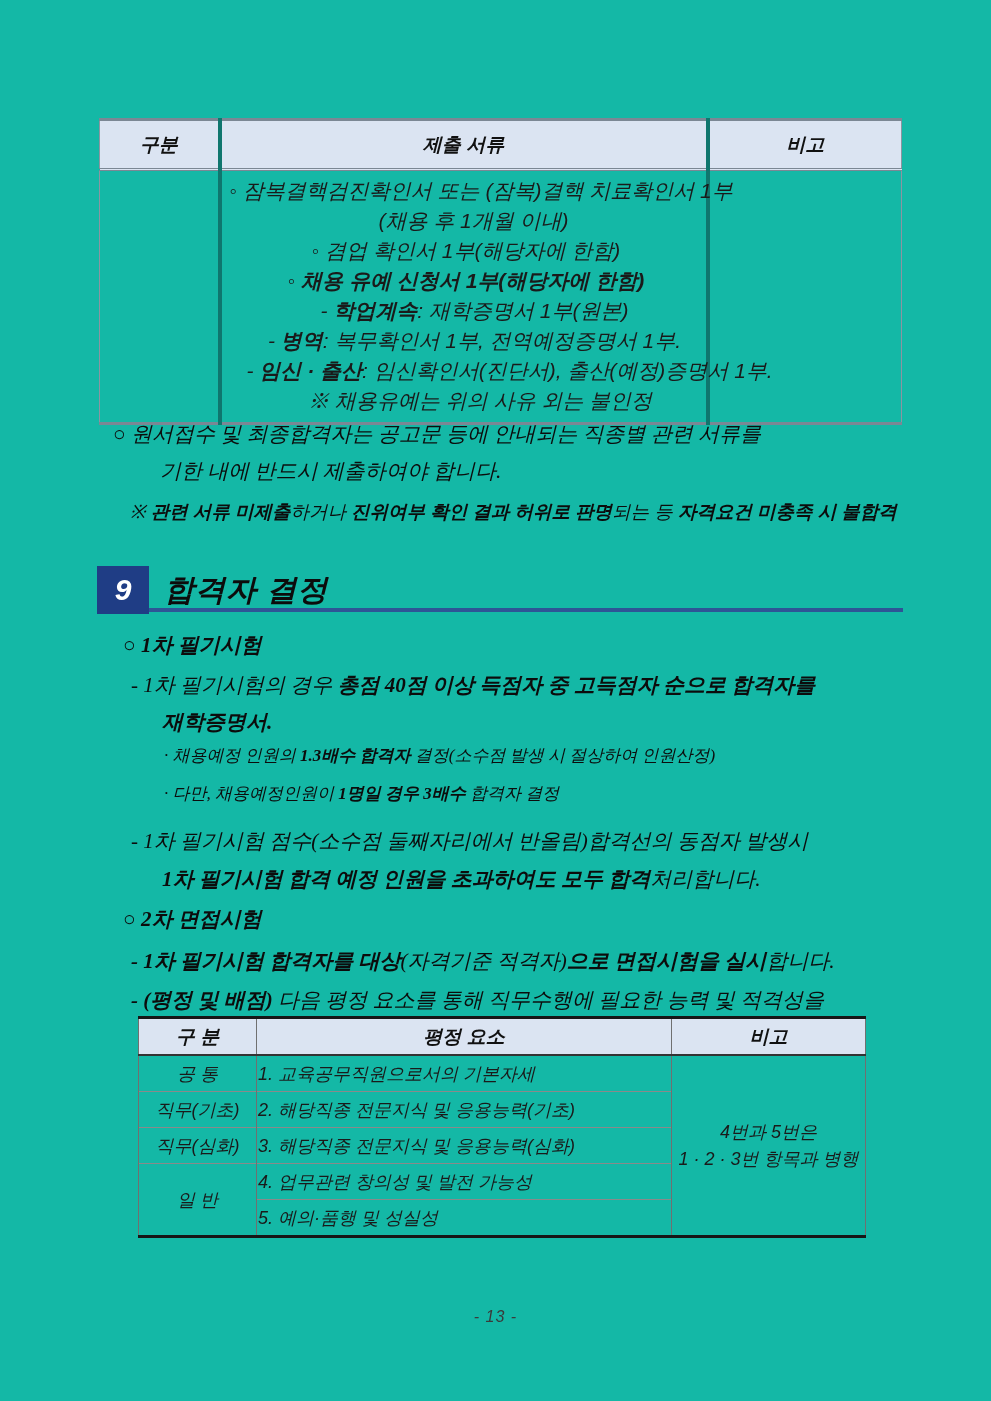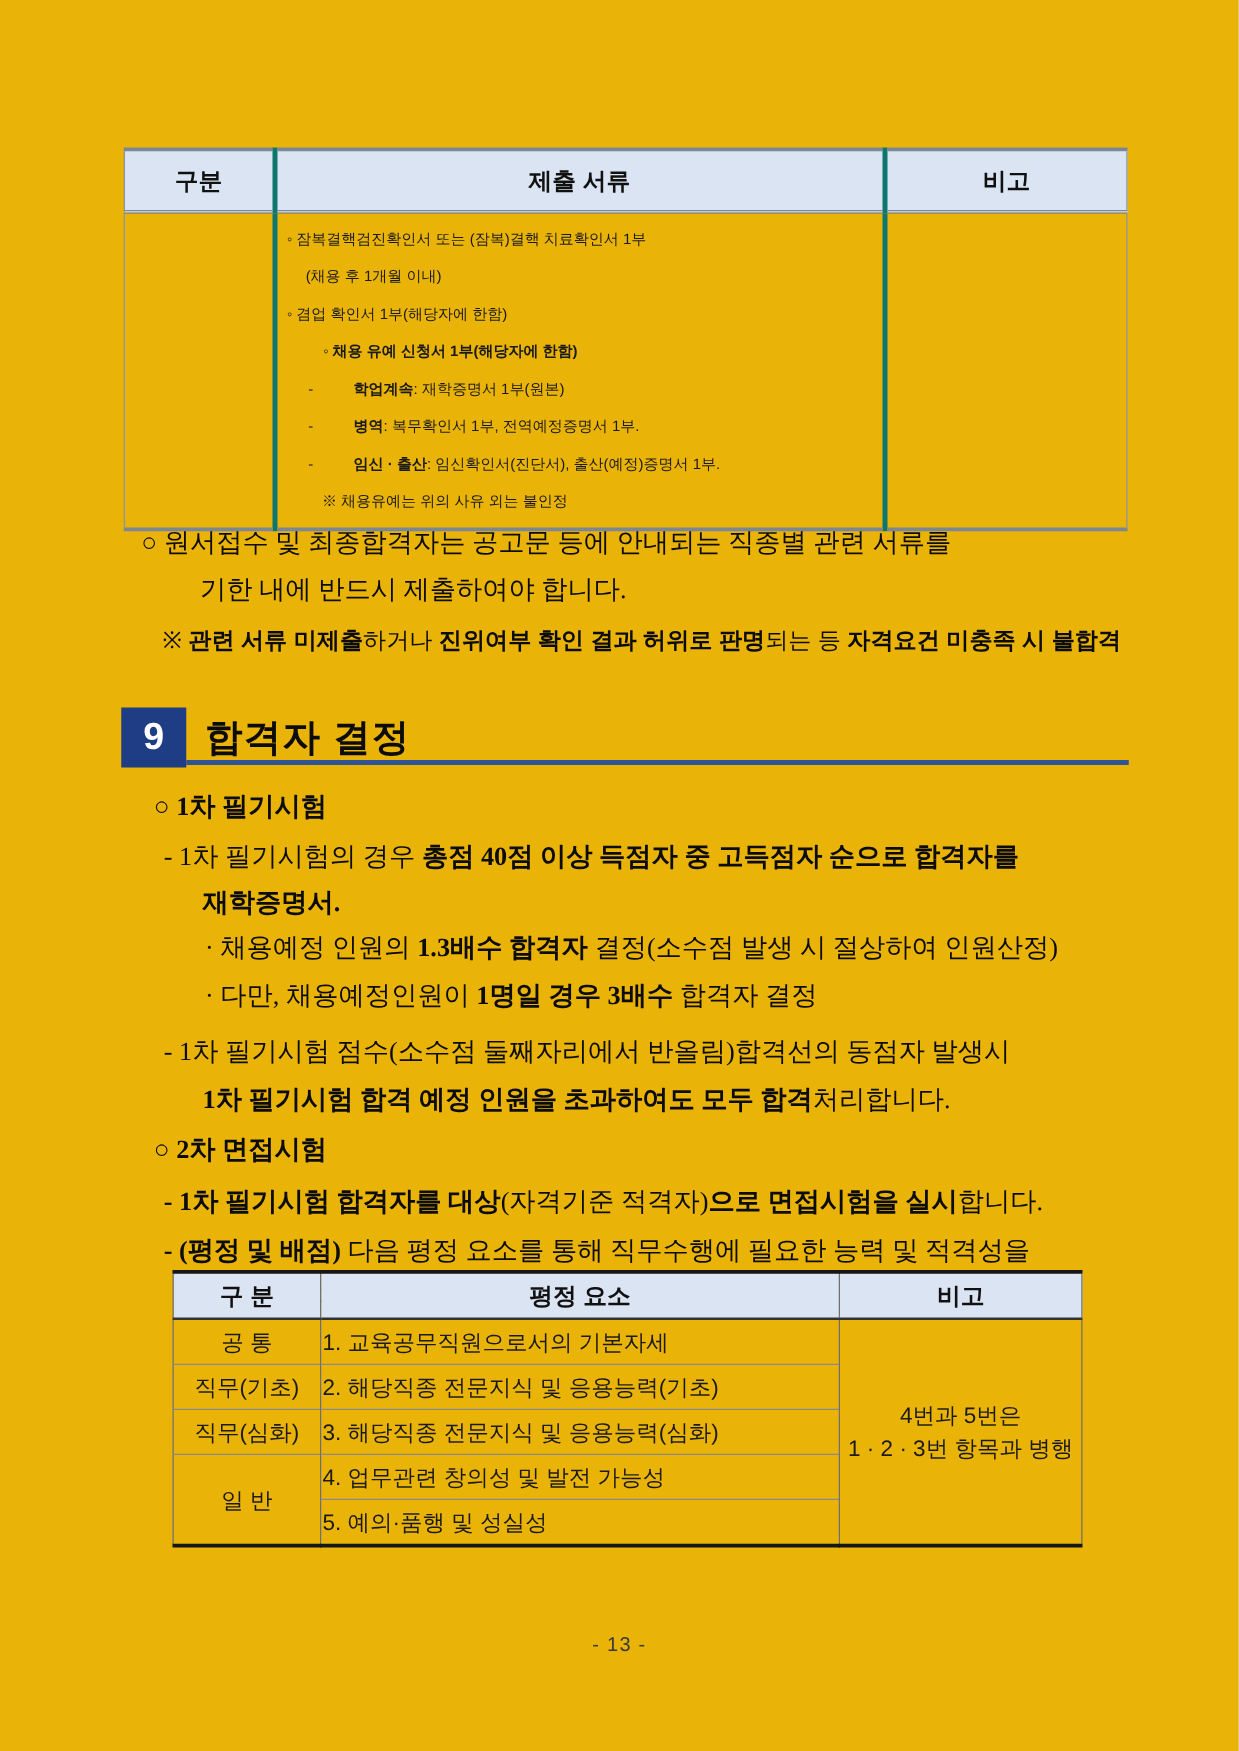--- a/index.html
+++ b/index.html
@@ -1,45 +1,46 @@
 <!DOCTYPE html>
 <html><head>
 <meta charset="utf-8">
 <style>
   html,body { margin:0; padding:0; background:#e8e8e8; }
   .page {
     position: relative;
     width: 991px; height: 1401px;
     margin: 0 auto;
-    background: #eab308;
+    background: #14b8a6;
     overflow: hidden;
     color: #111;
+    font-style: italic;
   }
   
   .t1 {
     position: absolute; left: 99px; top: 118px; width: 802px;
     border-collapse: collapse; table-layout: fixed;
     font-family: "Liberation Sans", sans-serif;
     border-top: 3px solid #7b8794;
     border-bottom: 3px solid #7b8794;
     border-left: 1px solid #8b95a1;
     border-right: 1px solid #8b95a1;
   }
   .t1 col.c1 { width: 120px; } .t1 col.c2 { width: 488px; } .t1 col.c3 { width: 194px; }
   .t1 th {
     background: #dbe4f2; height: 45px;
     font-size: 19px; font-weight: bold; text-align: center;
     border-bottom: 3px double #7b8794;
   }
   .t1 th + th, .t1 td + td { border-left: 4px solid #0f766e; }
   .t1 td { vertical-align: top; padding: 5px 3px 6px 3px; }
-  .tl { font-size: 12px; line-height: 30px; white-space: nowrap; color: #1a1a1a; }
+  .tl { font-size: 21px; line-height: 30px; white-space: nowrap; color: #1a1a1a; text-align: center; }
   .p5 { padding-left: 5px; } .p20 { padding-left: 20px; }
   .p22 { padding-left: 22px; } .p33 { padding-left: 33px; }
-  .gbold { font-weight: bold; margin-left: 29px; }
+  .gbold { font-weight: bold; }
   
   .serif { font-family: "Liberation Serif", serif; font-size: 21px; color: #0c0c0c; white-space: nowrap; }
   .sb { font-weight: bold; }
   .para1 { position: absolute; left: 113px; top: 416px; line-height: 37px; }
   .para1 .pl2 { padding-left: 47px; }
   .note {
     position: absolute; left: 130px; top: 498px;
     font-family: "Liberation Sans", sans-serif; font-size: 18.5px; color: #0c0c0c;
     white-space: nowrap;
   }
@@ -61,21 +62,21 @@
     background: #2e5496;
   }
   
   .hsub { position: absolute; left: 123px; font-weight: bold; }
   .h1pos { top: 631px; }
   .h2pos { top: 905px; }
   .dash { position: absolute; left: 131px; line-height: 37px; }
   .dash .cont { padding-left: 31px; }
   .d1 { top: 667px; } .d2 { top: 822px; line-height: 38px; }
   .d3 { top: 943px; text-align: center; } .d4 { top: 981px; line-height: 38px; }
-  .bullet { position: absolute; left: 164px; font-size: 21px; }
+  .bullet { position: absolute; left: 164px; font-size: 17px; }
   .bu1 { top: 744px; } .bu2 { top: 782px; }
   
   .t2 {
     position: absolute; left: 138px; top: 1016px; width: 727px;
     border-collapse: collapse; table-layout: fixed;
     font-family: "Liberation Sans", sans-serif;
     border-top: 3px solid #161616;
     border-bottom: 3px solid #161616;
   }
   .t2 col.c1 { width: 118px; } .t2 col.c2 { width: 415px; } .t2 col.c3 { width: 194px; }

